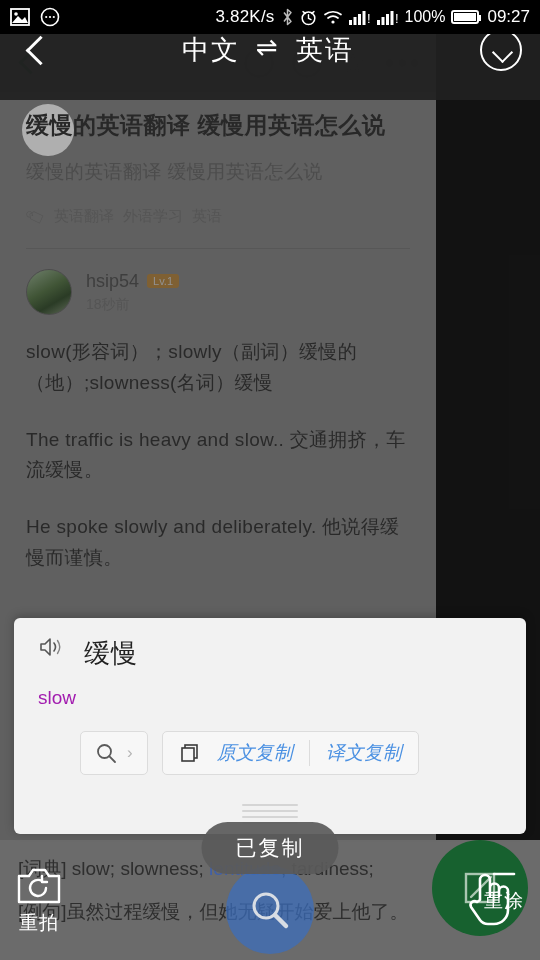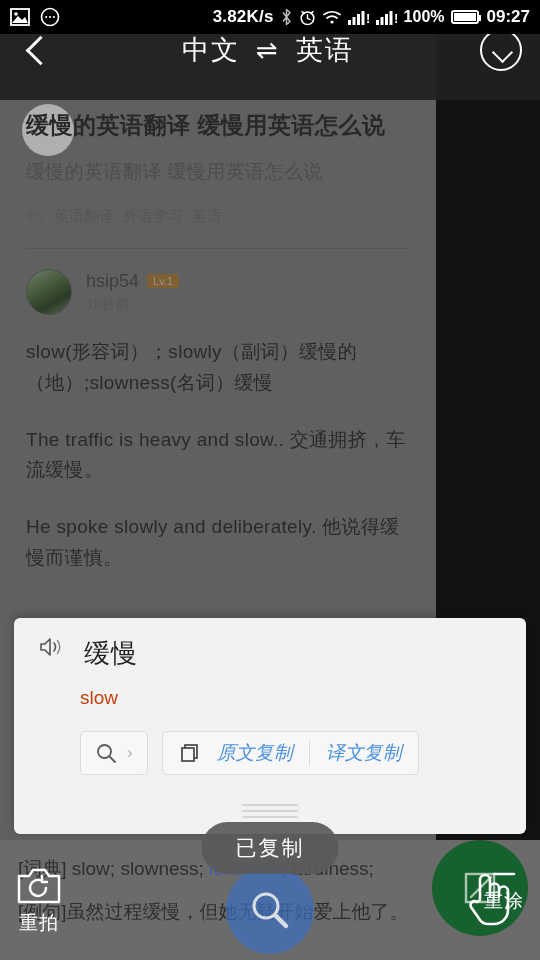--- a/index.html
+++ b/index.html
@@ -9,21 +9,21 @@
     background:#000; position:relative;
   }
 
   
   .phone { position:absolute; inset:0; width:540px; height:960px; background:#1b1b1b; overflow:hidden; }
 
   
   .statusbar {
     position:absolute; top:0; left:0; width:540px; height:34px;
     background:#000; color:#fff; display:flex; align-items:center;
-    padding:0 10px; font-size:17px; z-index:60;font-weight:bold;
+    padding:0 10px; font-size:17px; z-index:60;
   }
   .sb-left { display:flex; align-items:center; gap:10px; }
   .sb-right { margin-left:auto; display:flex; align-items:center; gap:6px; font-size:16px; }
   .sb-icon { display:inline-flex; align-items:center; justify-content:center; }
   .sb-speed { font-size:17px; letter-spacing:.2px; }
   .sb-batt {
     width:28px; height:14px; border:2px solid #fff; border-radius:3px;
     position:relative; display:inline-block;
   }
   .sb-batt::after{ content:""; position:absolute; right:-4px; top:3px; width:2px; height:6px; background:#fff; }
@@ -88,21 +88,21 @@
     background:rgba(32,32,32,0.93); z-index:40;
     display:flex; align-items:center; padding:0 18px;
   }
   .tr-back { width:38px; height:38px; position:relative; flex:0 0 auto; }
   .tr-back::before{
     content:""; position:absolute; left:12px; top:9px; width:18px; height:18px;
     border-left:3px solid #fff; border-bottom:3px solid #fff; transform:rotate(45deg);
   }
   .tr-title {
     flex:1; text-align:center; color:#fff; font-size:27px; letter-spacing:2px;
-    display:flex; align-items:center; justify-content:center; gap:16px;
+    display:flex; justify-content:center; gap:16px;
   }
   .tr-swap { font-size:26px; }
   .tr-chev {
     width:42px; height:42px; border-radius:50%; border:2px solid #fff;
     position:relative; flex:0 0 auto;
   }
   .tr-chev::before{
     content:""; position:absolute; left:13px; top:14px; width:13px; height:13px;
     border-right:2.5px solid #fff; border-bottom:2.5px solid #fff; transform:rotate(45deg);
   }
@@ -111,21 +111,21 @@
   .sheet {
     position:absolute; left:14px; right:14px; top:618px; height:216px;
     background:#f2f2f2; border-radius:6px; z-index:45;
     box-shadow:0 -2px 10px rgba(0,0,0,.25);
     padding:18px 24px 0 24px;
   }
   .sheet-word-row { display:flex; align-items:flex-start; gap:20px; }
   .spk { width:26px; height:22px; position:relative; flex:0 0 auto; }
   .spk svg { display:block; }
   .sheet-word { font-size:26px; color:#222; letter-spacing:1px; }
-  .sheet-trans { margin-top:16px; margin-left:42px; font-size:19px; color:#c2410c; }
+  .sheet-trans { margin-top:16px; font-size:19px; color:#a21caf; }
 
   .sheet-actions { margin-top:22px; margin-left:42px; display:flex; align-items:center; gap:14px; }
   .act-search {
     display:flex; align-items:center; gap:10px;
     border:1px solid #dcdcdc; background:#f7f7f7; border-radius:5px;
     height:44px; padding:0 14px;
   }
   .act-search .mag { width:22px; height:22px; }
   .act-search .chev { color:#b5b5b5; font-size:17px; }
   .act-copy {

